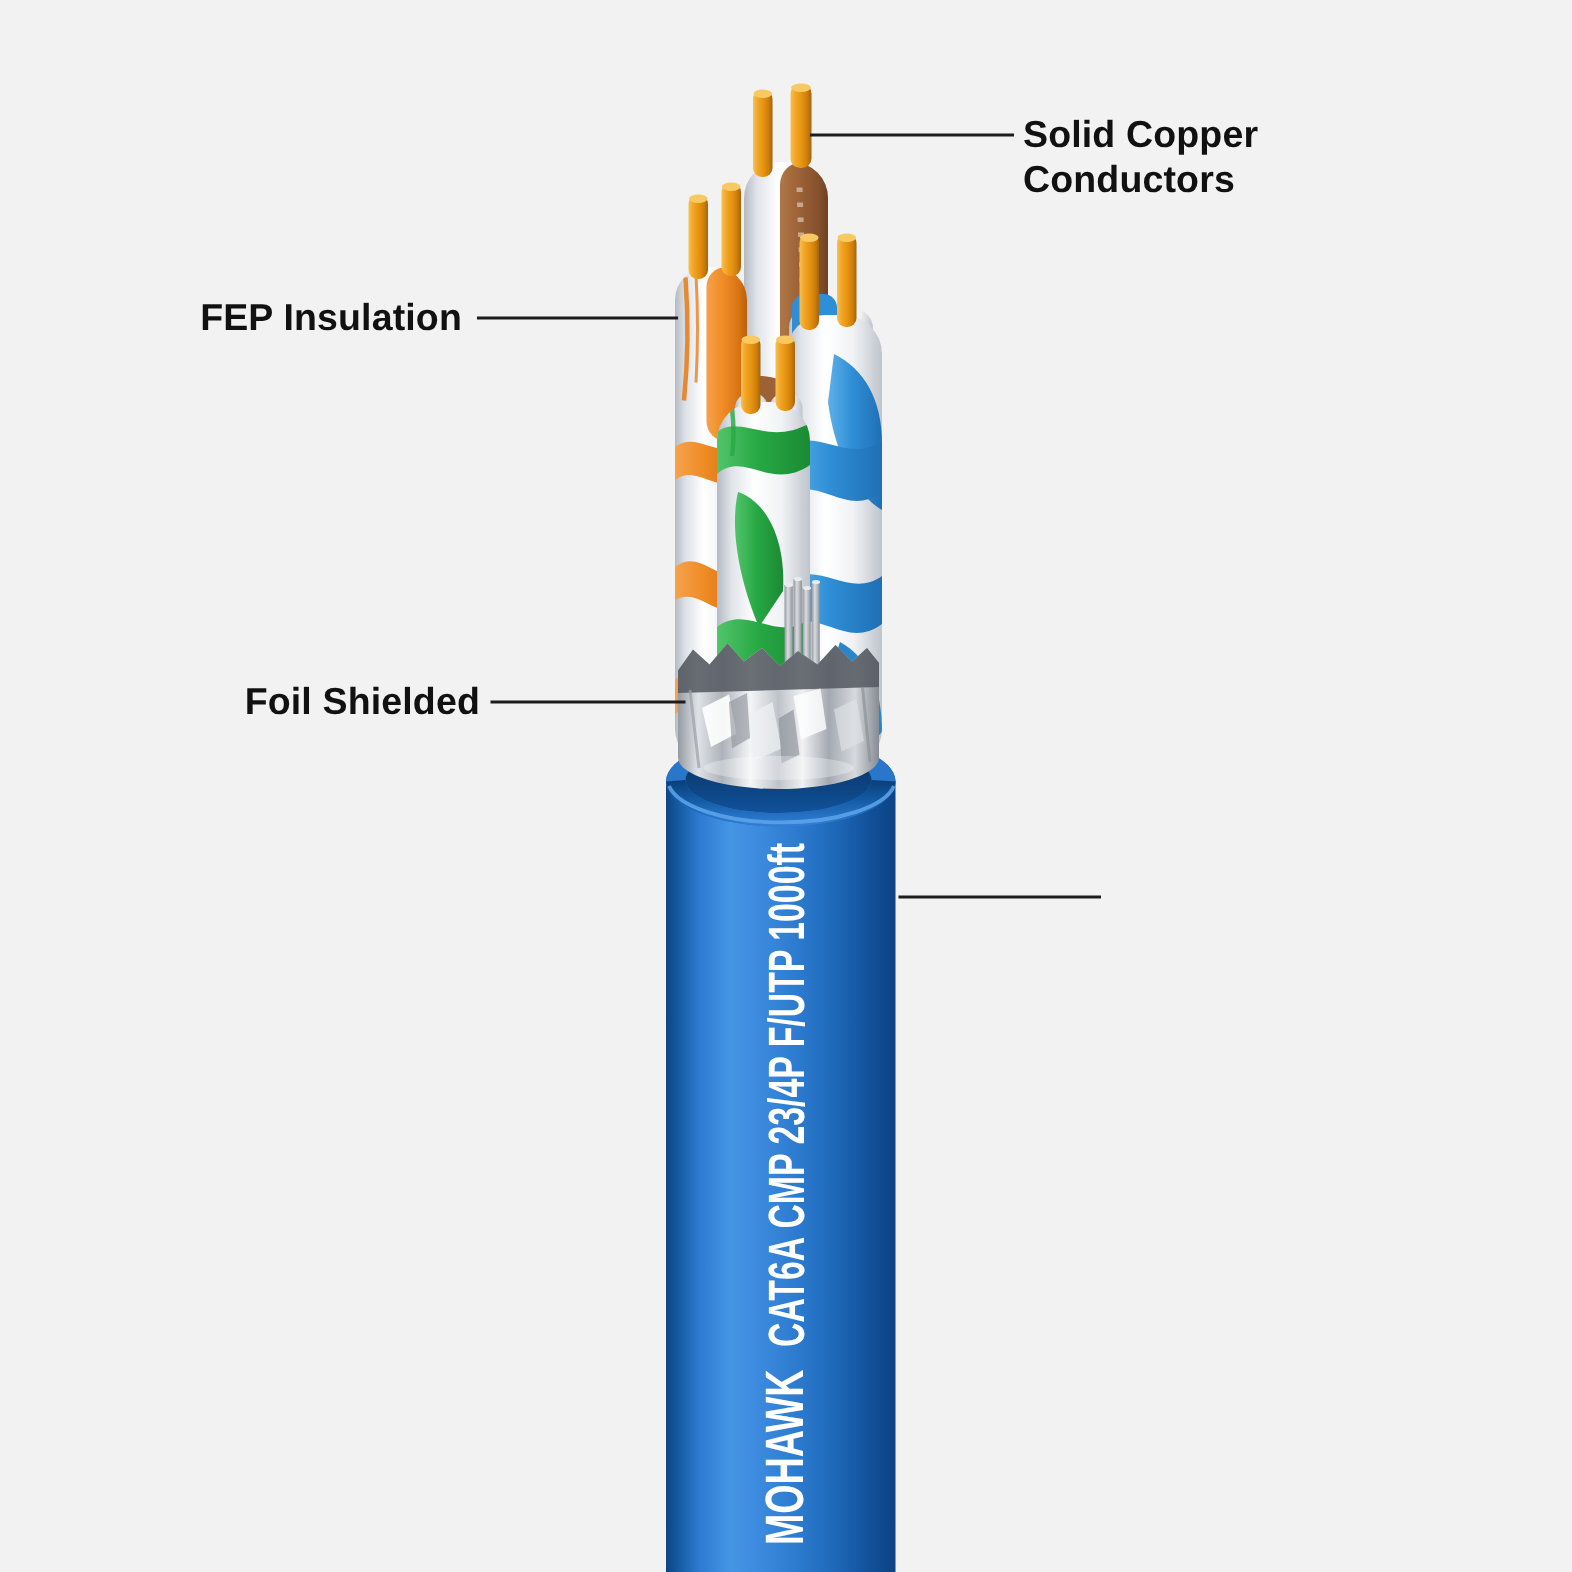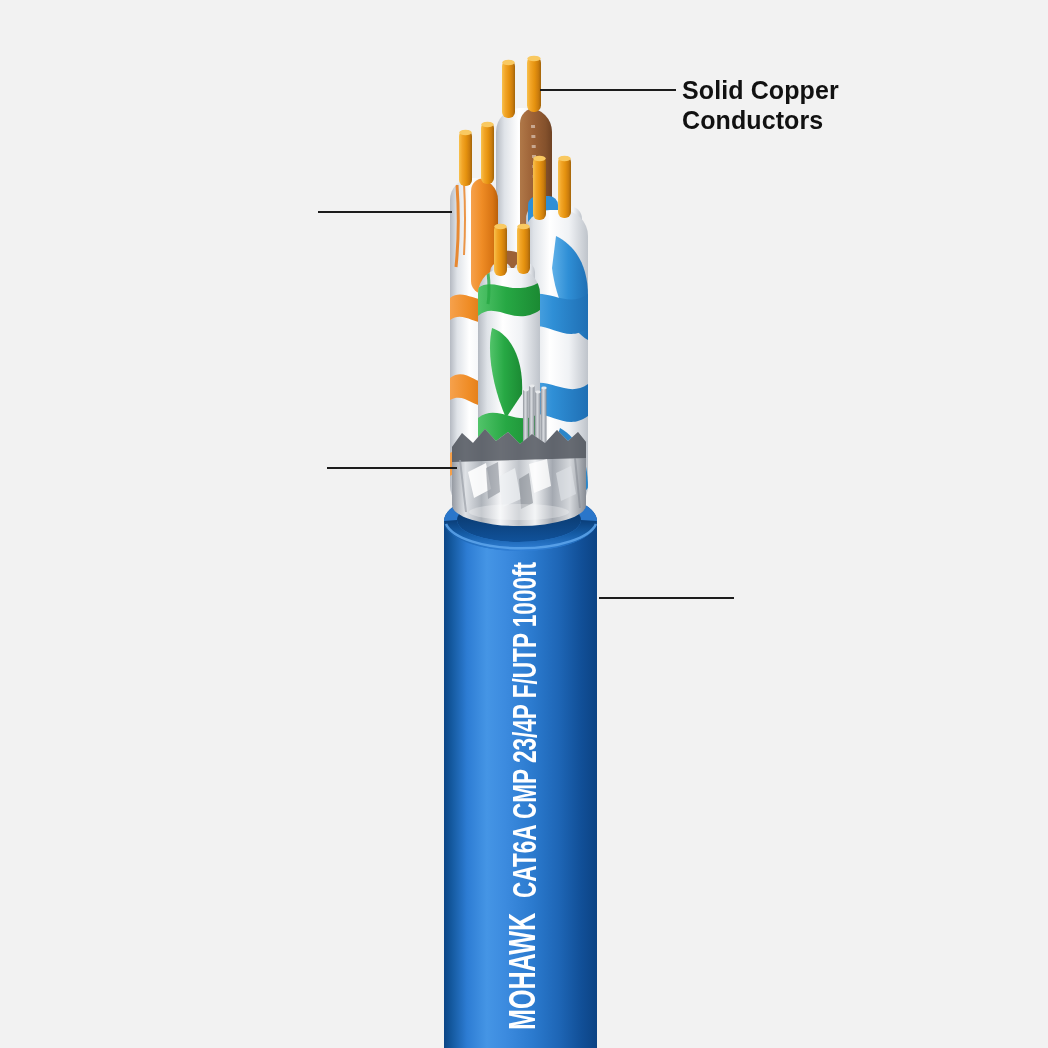--- a/index.html
+++ b/index.html
@@ -224,15 +224,17 @@
     <text class="print-text" font-size="34" textLength="336" lengthAdjust="spacingAndGlyphs" transform="translate(536,898) rotate(-90)">CAT6A CMP 23/4P F/UTP 1000ft</text>
 
     <line x1="540" y1="90" x2="676" y2="90" stroke="#1c1c1c" stroke-width="2"></line>
     <line x1="318" y1="212" x2="452" y2="212" stroke="#1c1c1c" stroke-width="2"></line>
     <line x1="327" y1="468" x2="457" y2="468" stroke="#1c1c1c" stroke-width="2"></line>
     <line x1="599" y1="598" x2="734" y2="598" stroke="#1c1c1c" stroke-width="2"></line>
   </svg>
 
   <div class="callout-label" style="left:682px;top:75px;width:200px">Solid Copper Conductors</div>
 
-
+  <div class="callout-label align-right" style="left:108px;top:197px;width:200px">FEP Insulation</div>
+
+  <div class="callout-label align-right" style="left:120px;top:453px;width:200px">Foil Shielded</div>
 
 </div>
 
 </body></html>

